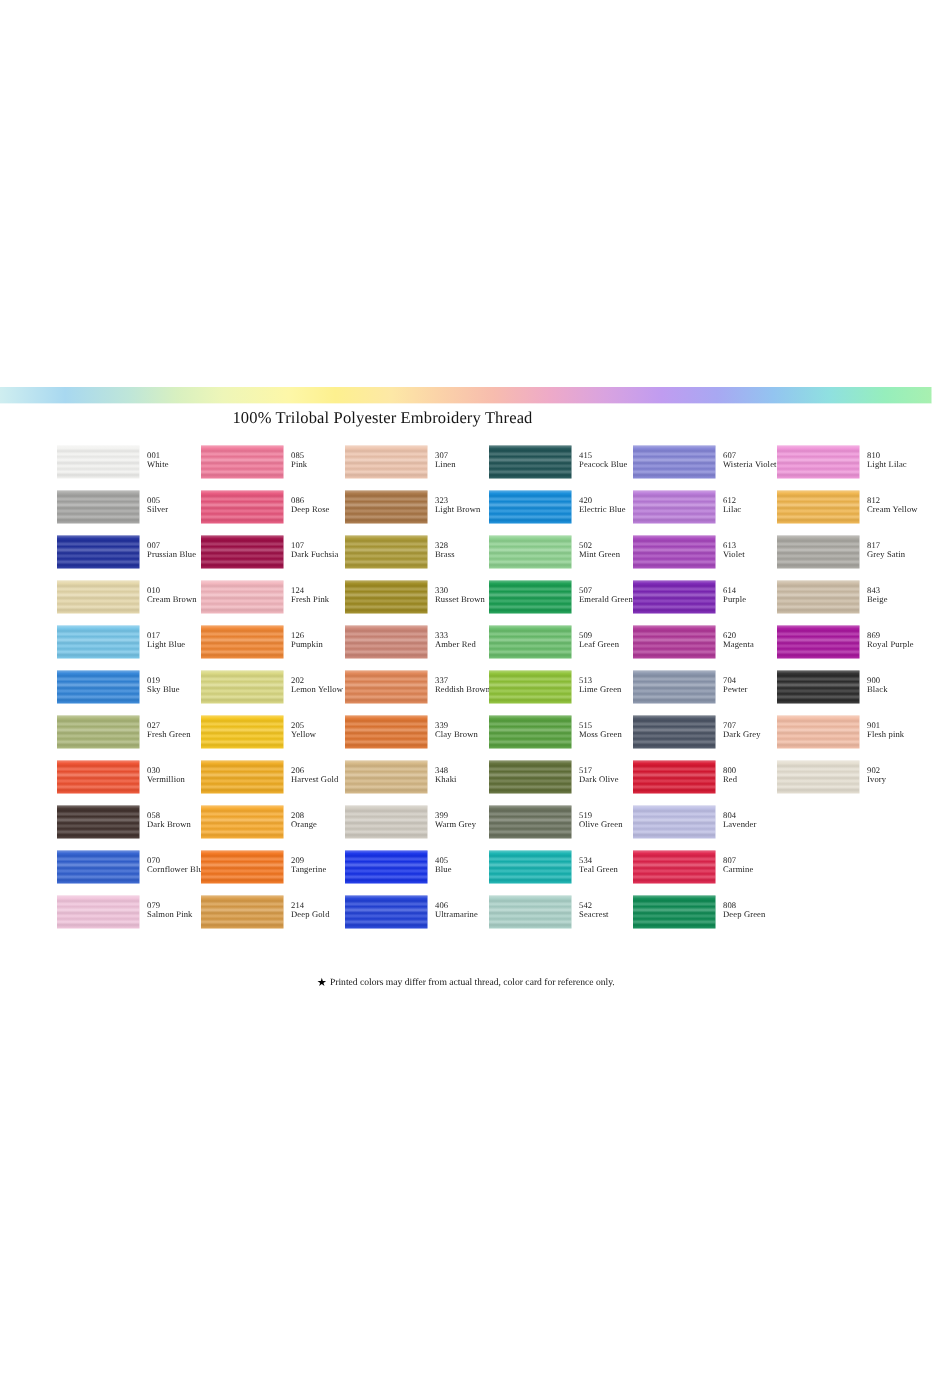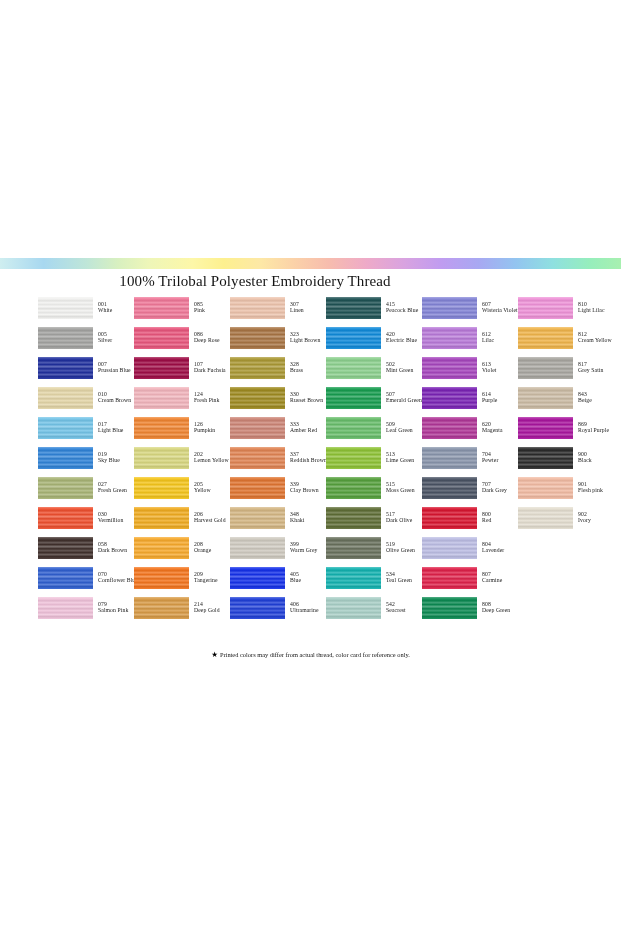--- a/index.html
+++ b/index.html
@@ -60,21 +60,21 @@
     height: 4px;
     background: linear-gradient(to bottom, rgba(255,255,255,0.55), rgba(255,255,255,1));
   }
 
   #card-title {
     position: absolute;
     left: 0;
     top: 273px;
     width: 510px;
     text-align: center;
-    font-size: 15px;
+    font-size: 11px;
     letter-spacing: 0.1px;
     color: #141414;
     font-family: "Liberation Serif", "DejaVu Serif", serif;
   }
 
   #grid {
     position: absolute;
     left: 0;
     top: 293px;
     width: 621px;

